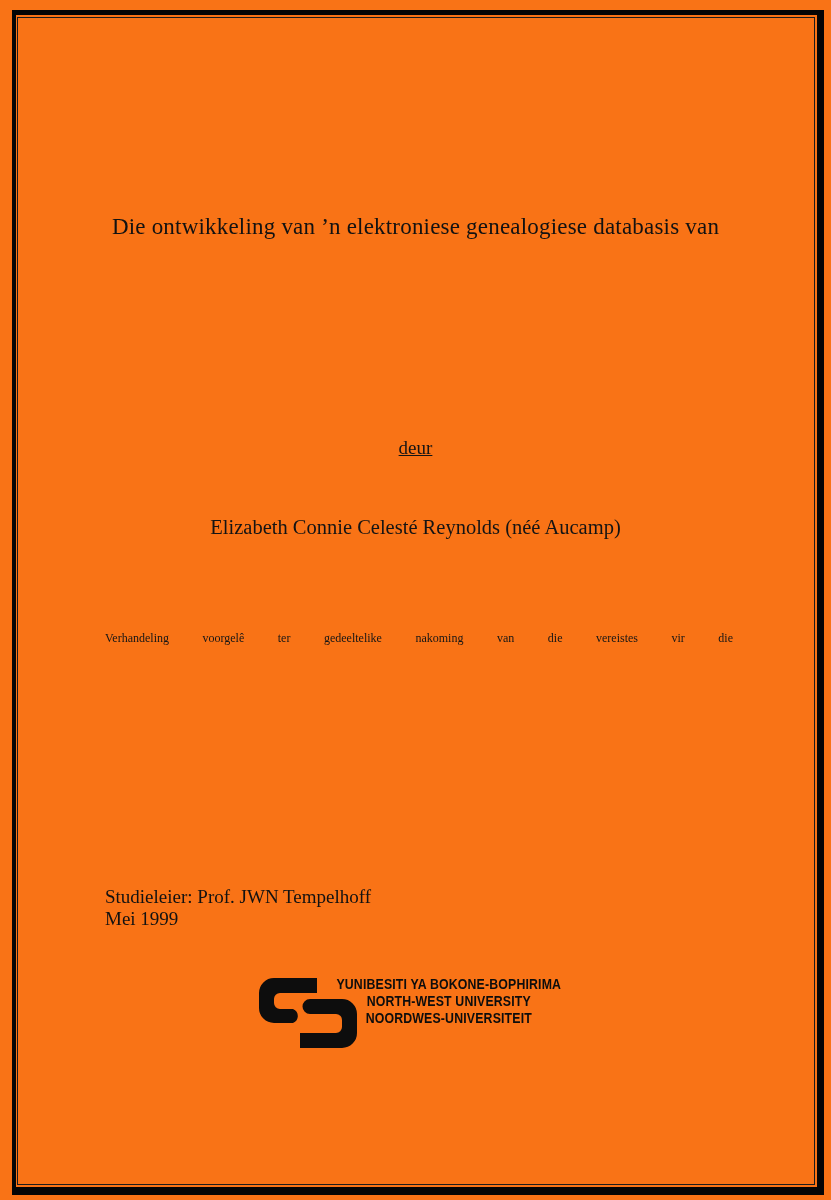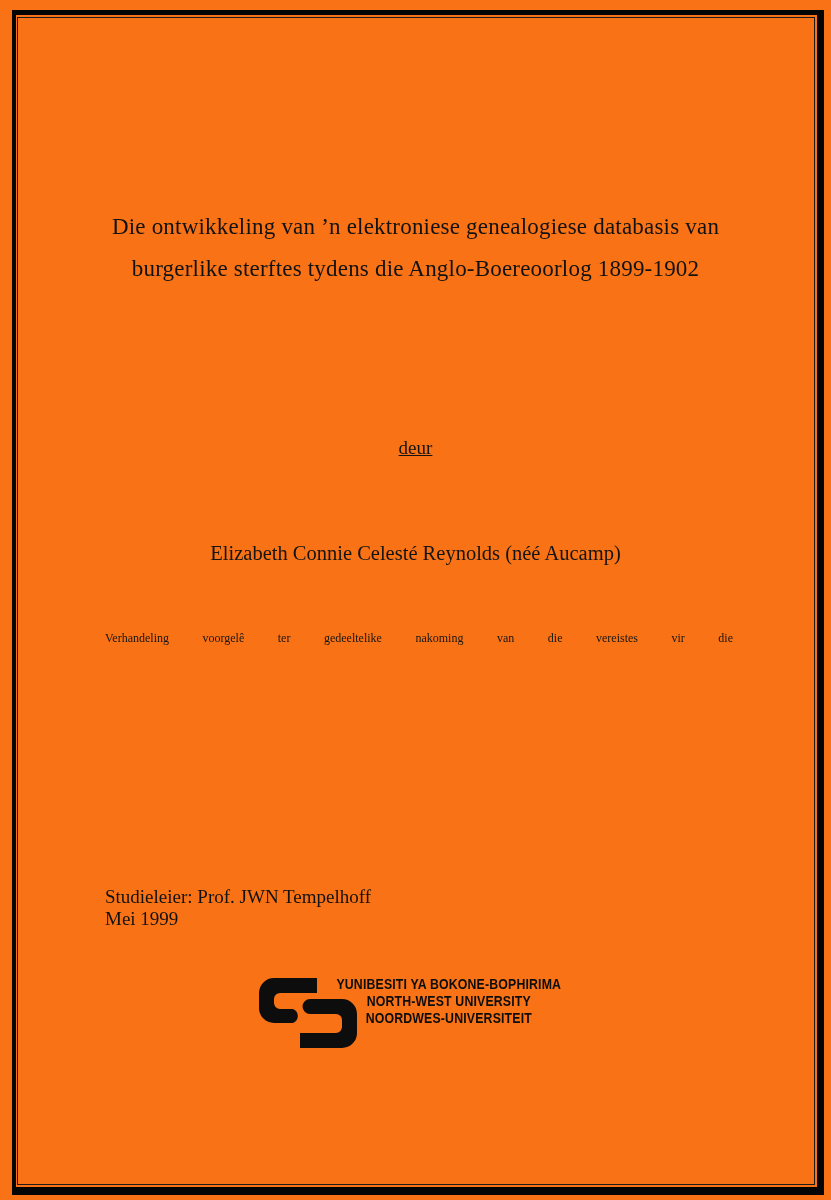--- a/index.html
+++ b/index.html
@@ -32,21 +32,21 @@
     font-size: 23px; line-height: 42px;
     letter-spacing: 0.2px;
     color: #121212;
   }
   .byline {
     position: absolute; top: 436px; left: 0; right: 0;
     text-align: center; font-size: 19px; line-height: 24px; text-decoration: underline;
   }
   .author {
     position: absolute; top: 514px; left: 0; right: 0;
-    text-align: center; font-size: 20.5px; line-height: 26px; margin-top: 26px;
+    text-align: center; font-size: 20.5px; line-height: 26px;
   }
   .statement {
     position: absolute; top: 627px; left: 105px; width: 628px;
     font-size: 12px; line-height: 23.5px;
     color: #161616;
   }
   .st-justify { text-align: justify; text-align-last: justify; }
   .italic { font-style: italic; }
   .supervisor-block {
     position: absolute; top: 886px; left: 105px;
@@ -69,21 +69,20 @@
 </head>
 <body>
 
 <div class="page">
 
   <div class="frame-outer"></div>
   <div class="frame-inner"></div>
 
   <div class="title">
     <div>Die ontwikkeling van ’n elektroniese genealogiese databasis van</div>
-    <div>burgerlike sterftes tydens die Anglo-Boereoorlog 1899-1902</div>
   </div>
 
   <div class="byline">deur</div>
 
   <div class="author">Elizabeth Connie Celesté Reynolds (néé Aucamp)</div>
 
   <div class="statement">
     <div class="st-justify">Verhandeling voorgelê ter gedeeltelike nakoming van die vereistes vir die</div>
   </div>
 

